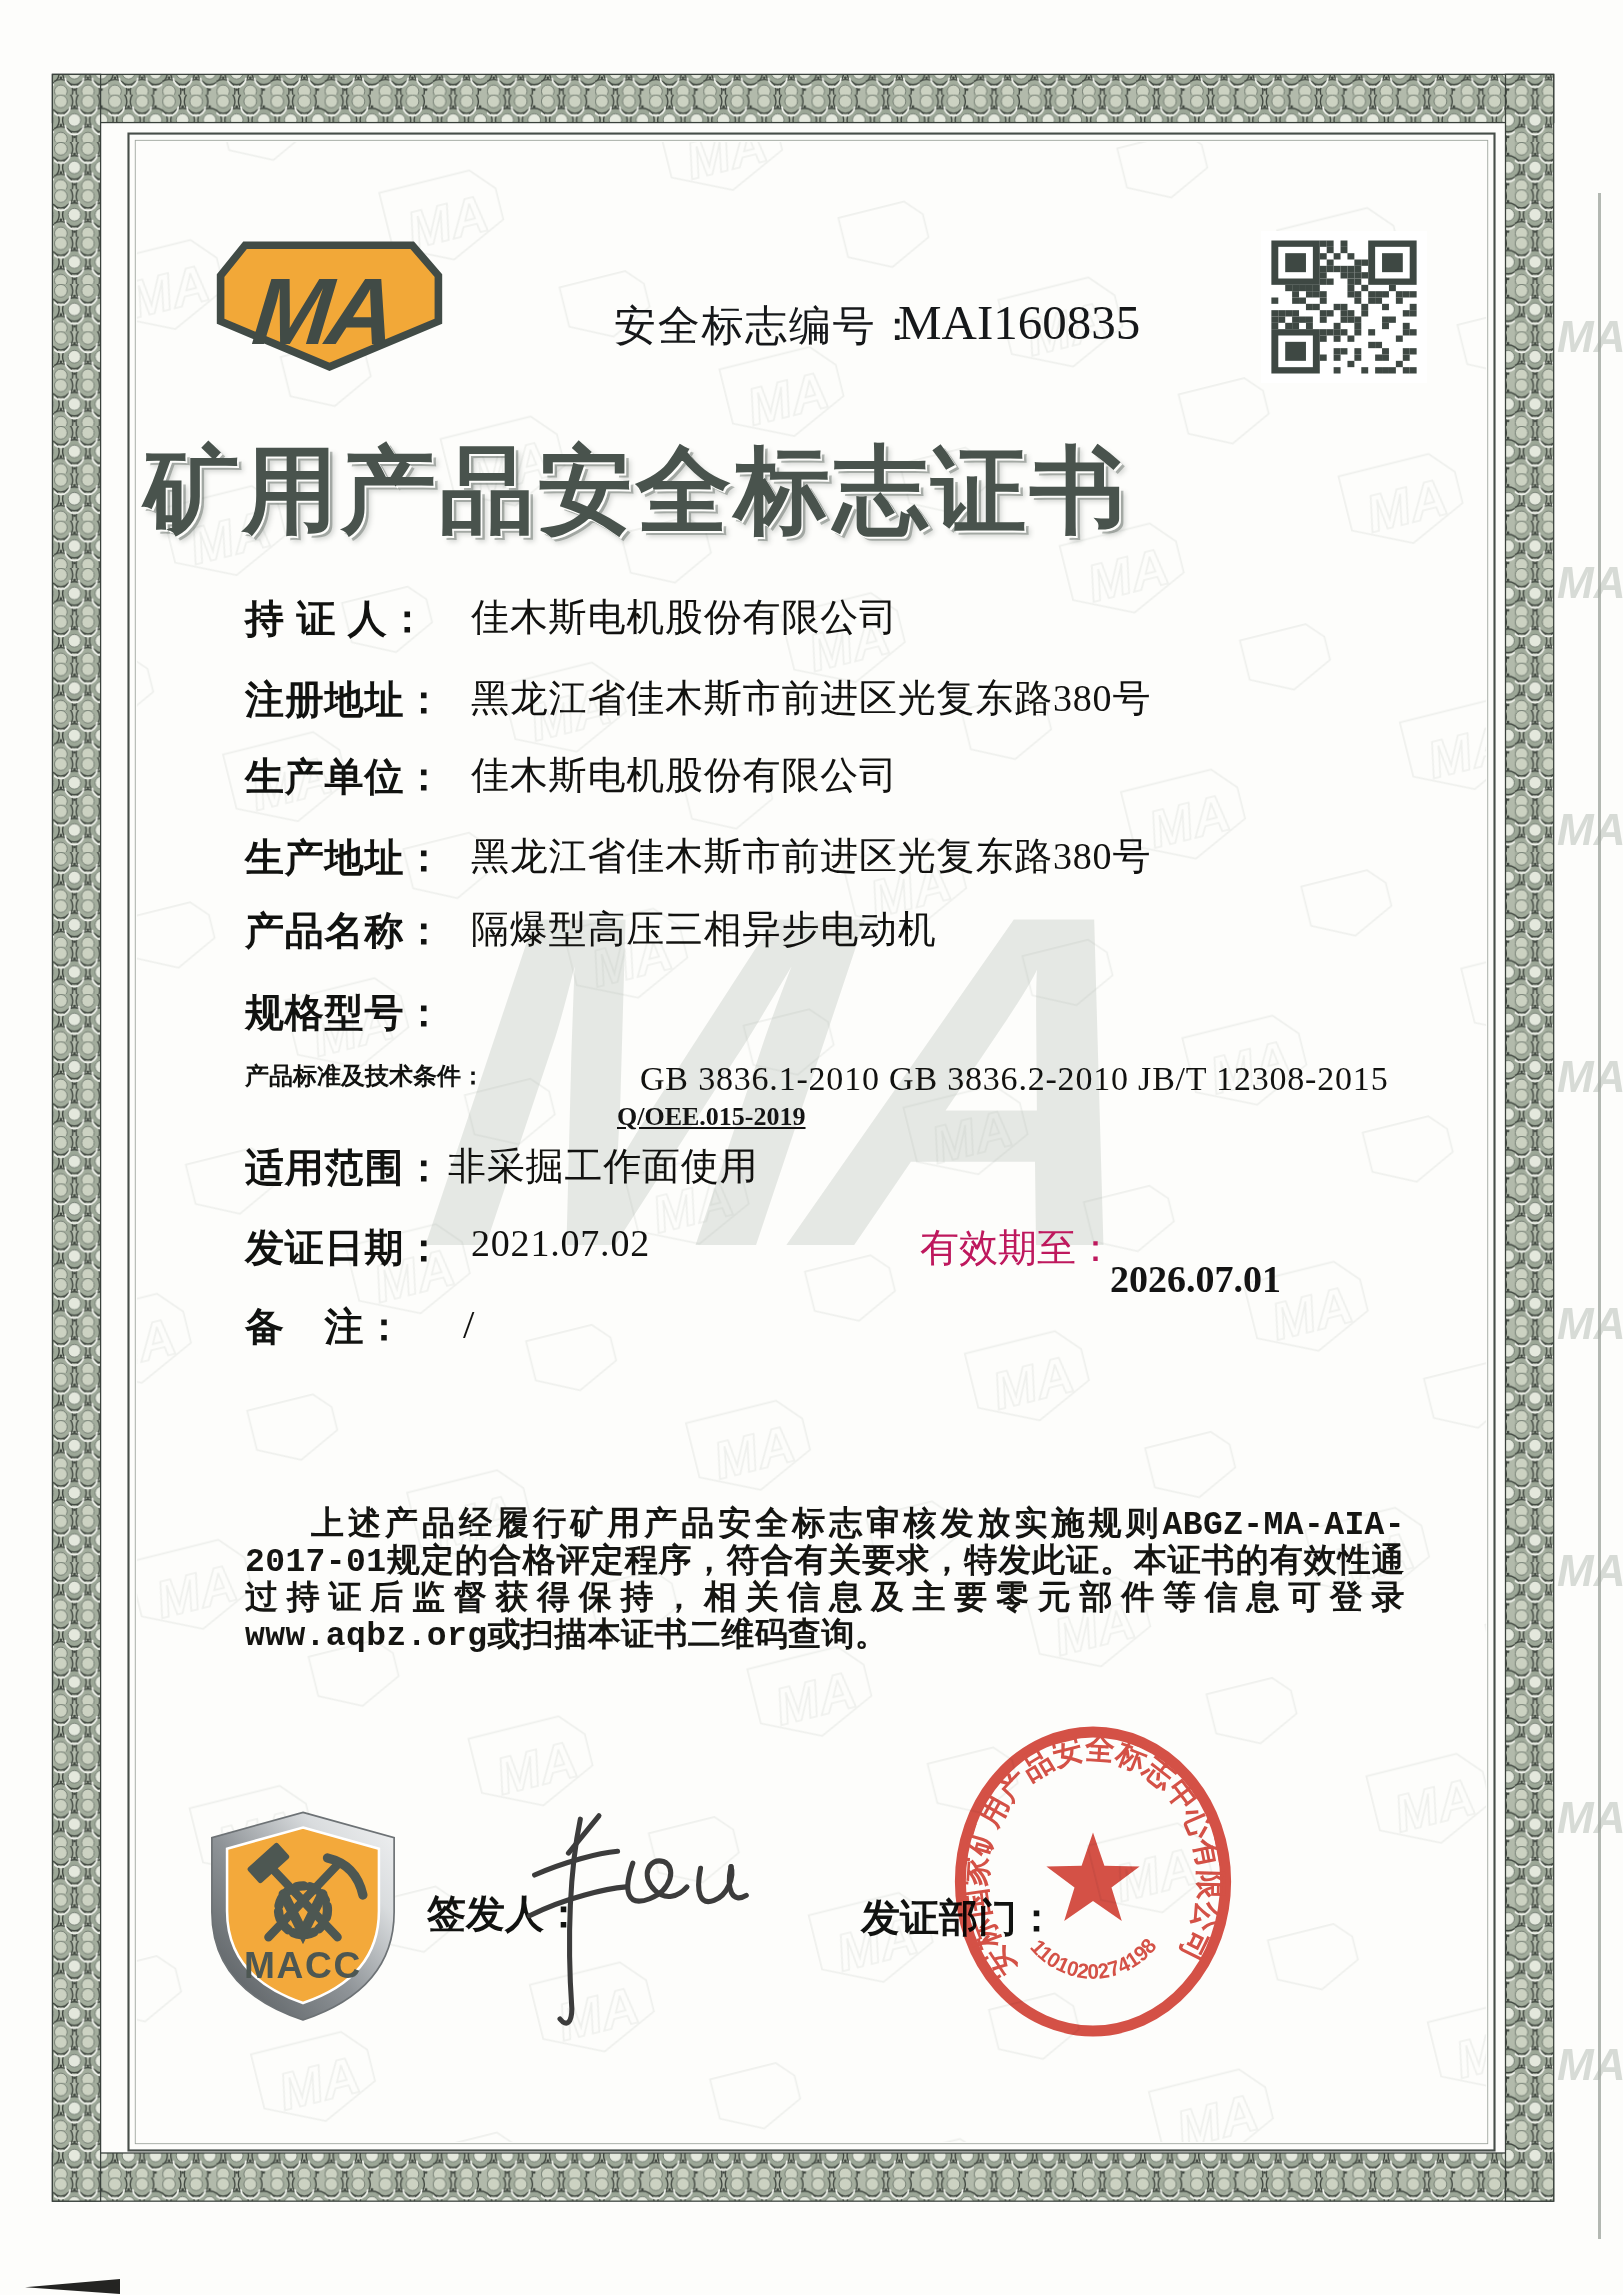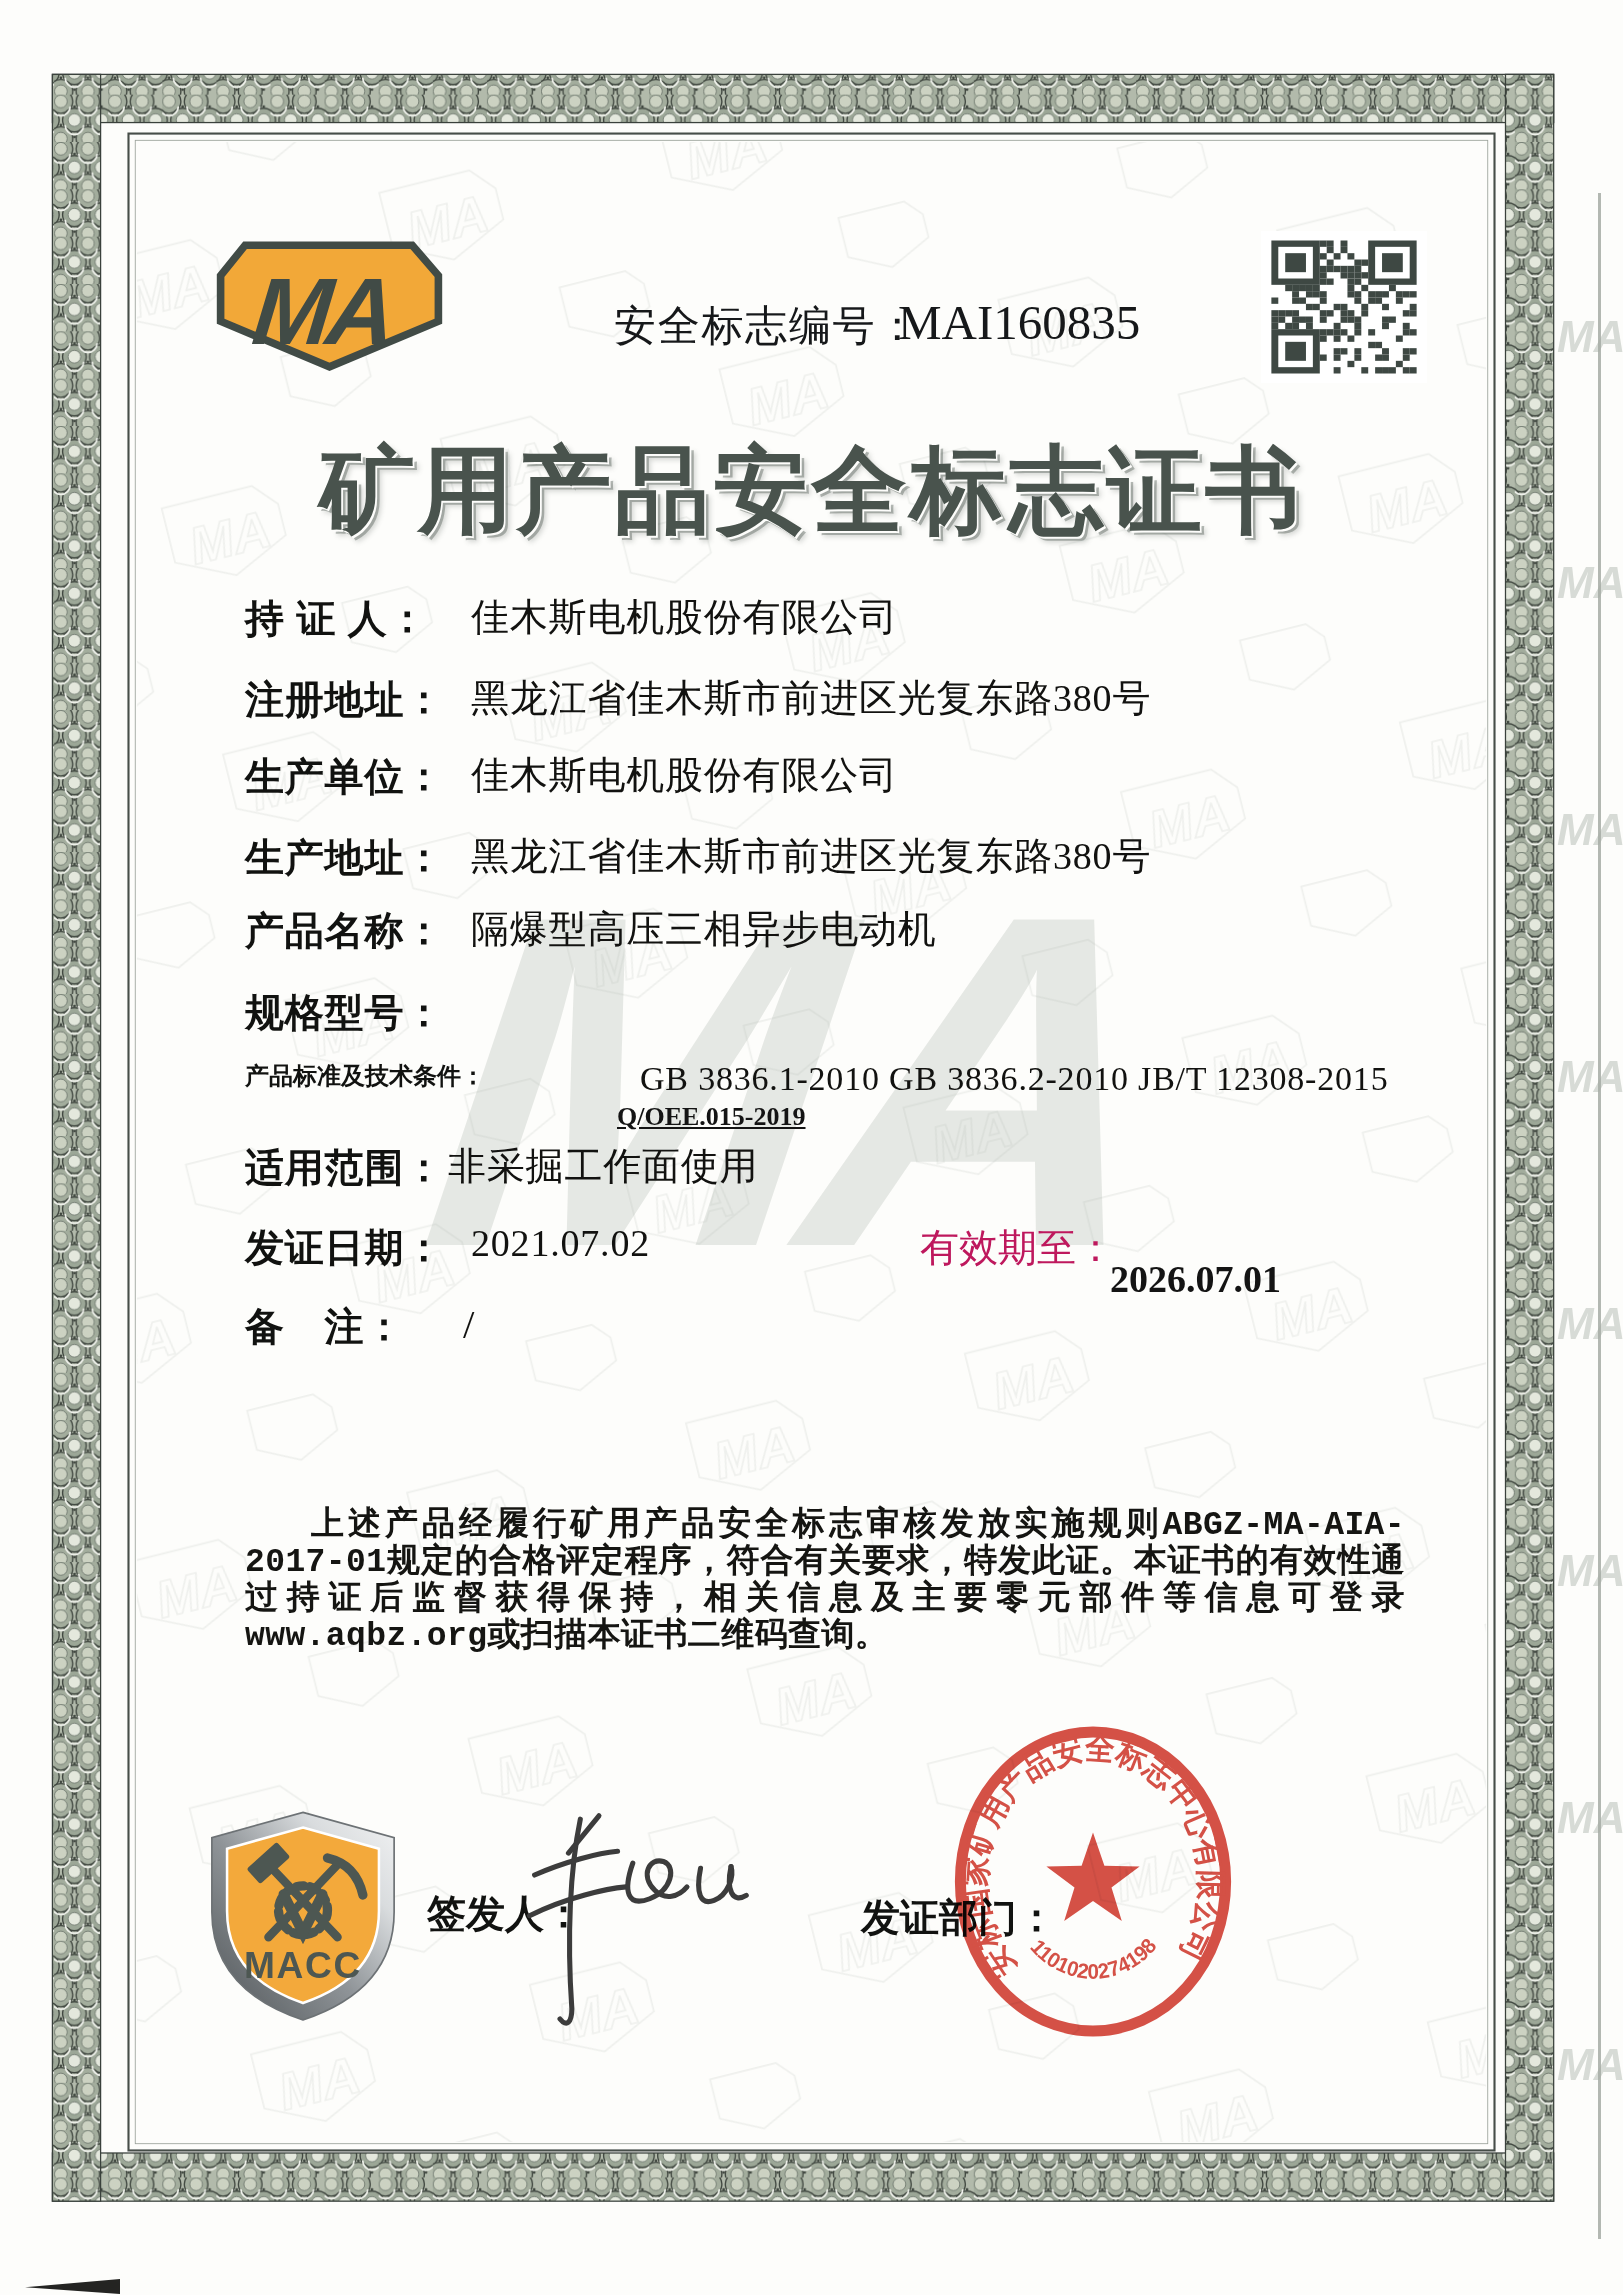--- a/index.html
+++ b/index.html
@@ -13,21 +13,21 @@
              color:#cfd4ce;opacity:.5;transform:skewX(-8deg);letter-spacing:-15px;line-height:1;z-index:1;}
   .ghost-ma{position:absolute;left:1557px;font:italic 900 44px "Liberation Sans",sans-serif;
             color:#ced3cd;opacity:.8;line-height:1;z-index:1;}
 
   
   .serial-label{position:absolute;left:614px;top:298px;font-size:42px;font-weight:400;color:#16181a;letter-spacing:1.7px;z-index:4;}
   .serial-value{position:absolute;left:898px;top:294px;font-family:"Liberation Serif",serif;
                 font-size:49px;font-weight:400;color:#16181a;z-index:4;}
 
   
-  .cert-title{position:absolute;left:144px;right:144px;top:428px;text-align:center;
+  .cert-title{position:absolute;left:144px;right:144px;top:428px;text-align:left;
               font-size:95px;font-weight:900;color:#49534d;letter-spacing:3.4px;z-index:4;
               text-shadow:1.7px 1.7px 0 #fdfdfb,4.2px 4.2px 0 rgba(73,83,77,.38),6px 6px 5px rgba(73,83,77,.22);}
 
   
   .row{position:absolute;left:245px;width:1201px;height:54px;z-index:4;}
   .lbl{position:absolute;left:0;top:0;font-size:39px;font-weight:900;color:#111210;letter-spacing:0.8px;white-space:nowrap;}
   .val{position:absolute;left:226px;top:0;font-family:"Liberation Serif",serif;font-size:38px;font-weight:400;
        color:#121210;white-space:nowrap;letter-spacing:0.8px;}
   .row-std .lbl{font-size:24px;letter-spacing:0;}
   .row-std .val{left:395px;font-size:34px;}

